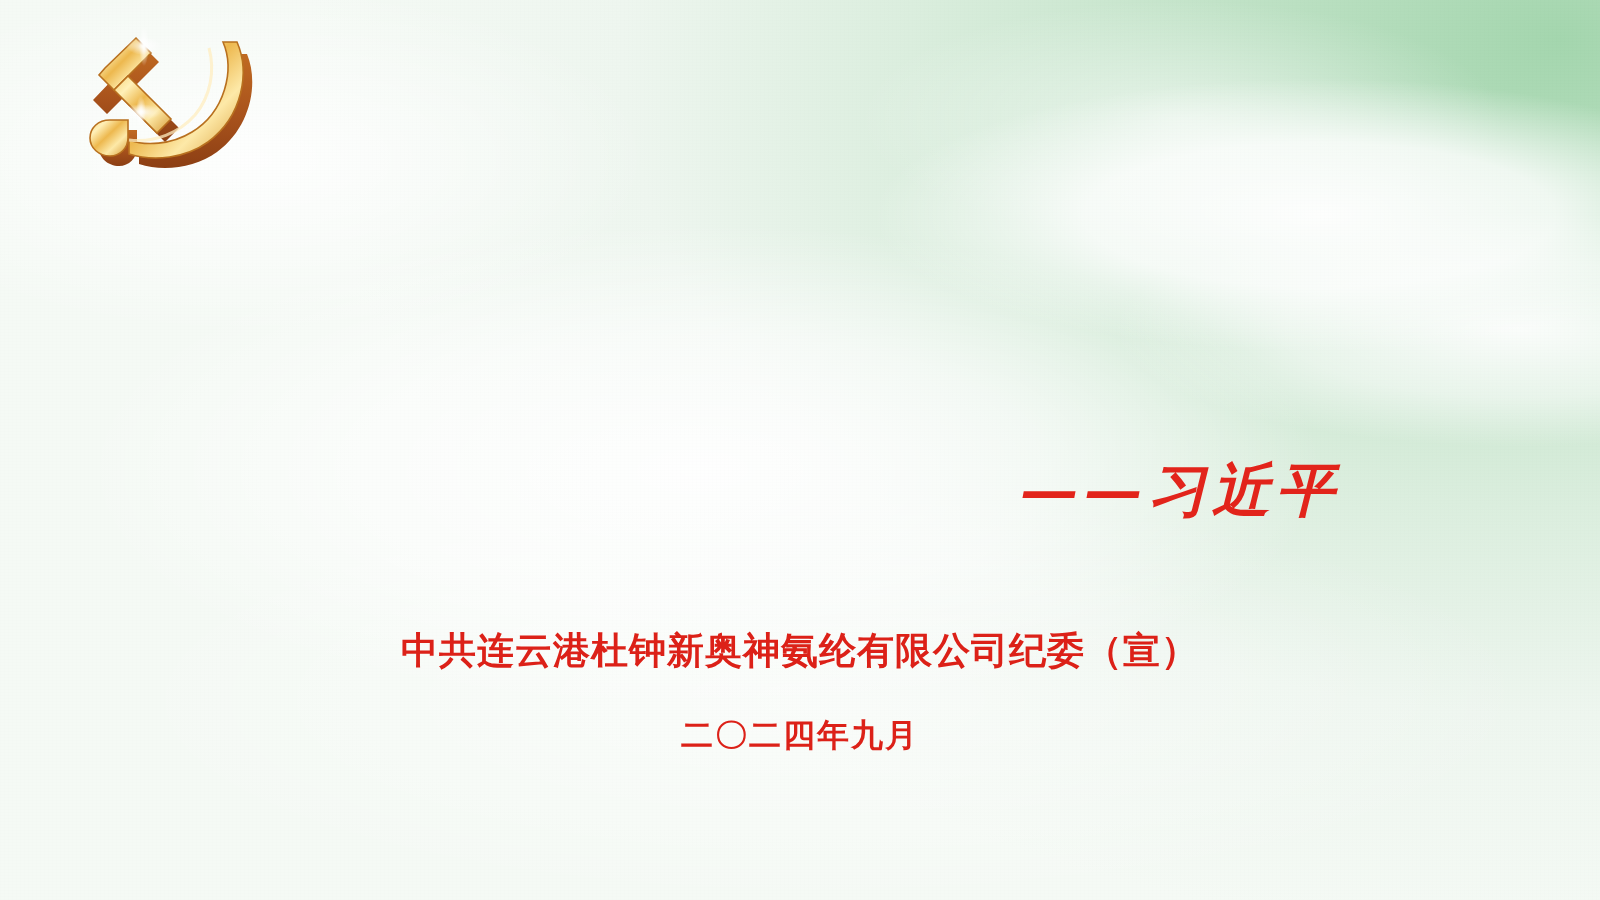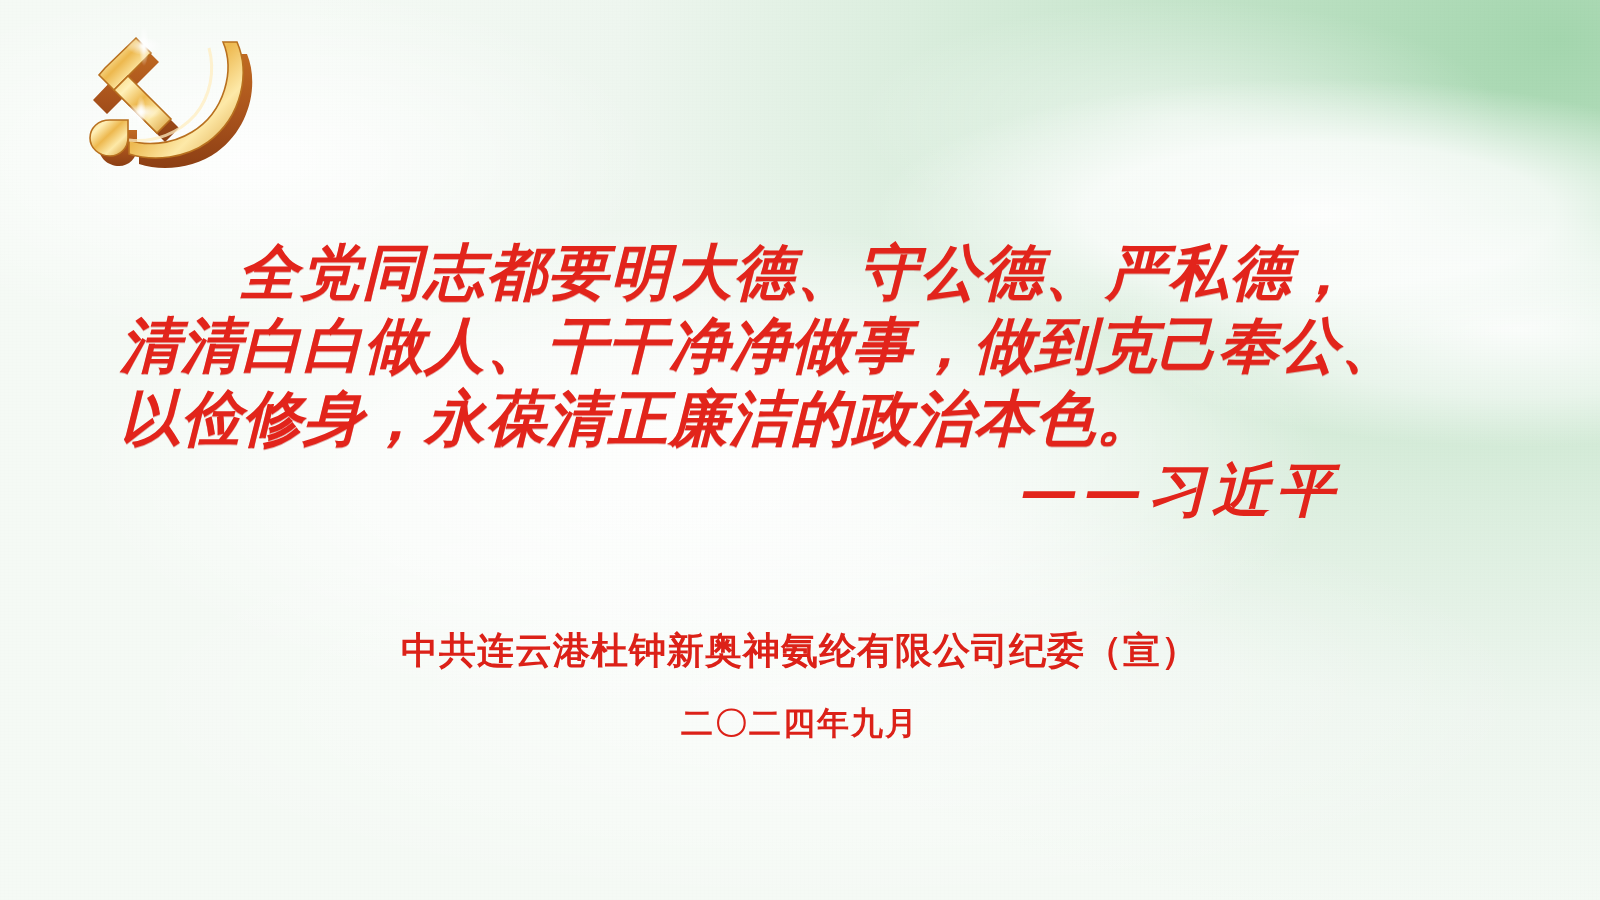--- a/index.html
+++ b/index.html
@@ -102,21 +102,21 @@
   .org {
     color: #dc2118;
     font-family: "Liberation Sans", "DejaVu Sans", sans-serif;
     font-weight: 700;
     font-size: 37px;
     line-height: 52px;
     letter-spacing: 1px;
     white-space: nowrap;
   }
   .date {
-    margin-top: 24px;
+    margin-top: 36px;
     color: #dc2118;
     font-family: "Liberation Sans", "DejaVu Sans", sans-serif;
     font-weight: 700;
     font-size: 32px;
     line-height: 44px;
     letter-spacing: 2px;
     white-space: nowrap;
   }
 </style>
 </head>
@@ -170,25 +170,20 @@
         <path d="M51,120 C77,123 101,113 117,95 C133,76 137,50 131,28" fill="none" stroke="#ffeec0" stroke-width="3" opacity="0.75"></path>
       </g>
 
       <ellipse cx="66" cy="26" rx="18" ry="9" fill="url(#sparkA)"></ellipse>
       <ellipse cx="66" cy="26" rx="5" ry="20" fill="url(#sparkA)"></ellipse>
       <ellipse cx="63" cy="92" rx="20" ry="8" fill="url(#sparkA)"></ellipse>
       <ellipse cx="63" cy="92" rx="5" ry="16" fill="url(#sparkA)"></ellipse>
     </svg>
   </div>
 
-  <div class="quote">
-    <div class="line indent l1">全党同志都要明大德、守公德、严私德，</div>
-    <div class="line l2">清清白白做人、干干净净做事，做到克己奉公、</div>
-    <div class="line l3">以俭修身，永葆清正廉洁的政治本色。</div>
-  </div>
 
   <div class="attribution">——习近平</div>
 
   <div class="footer">
     <div class="org">中共连云港杜钟新奥神氨纶有限公司纪委（宣）</div>
     <div class="date">二〇二四年九月</div>
   </div>
 
 </div>
 

